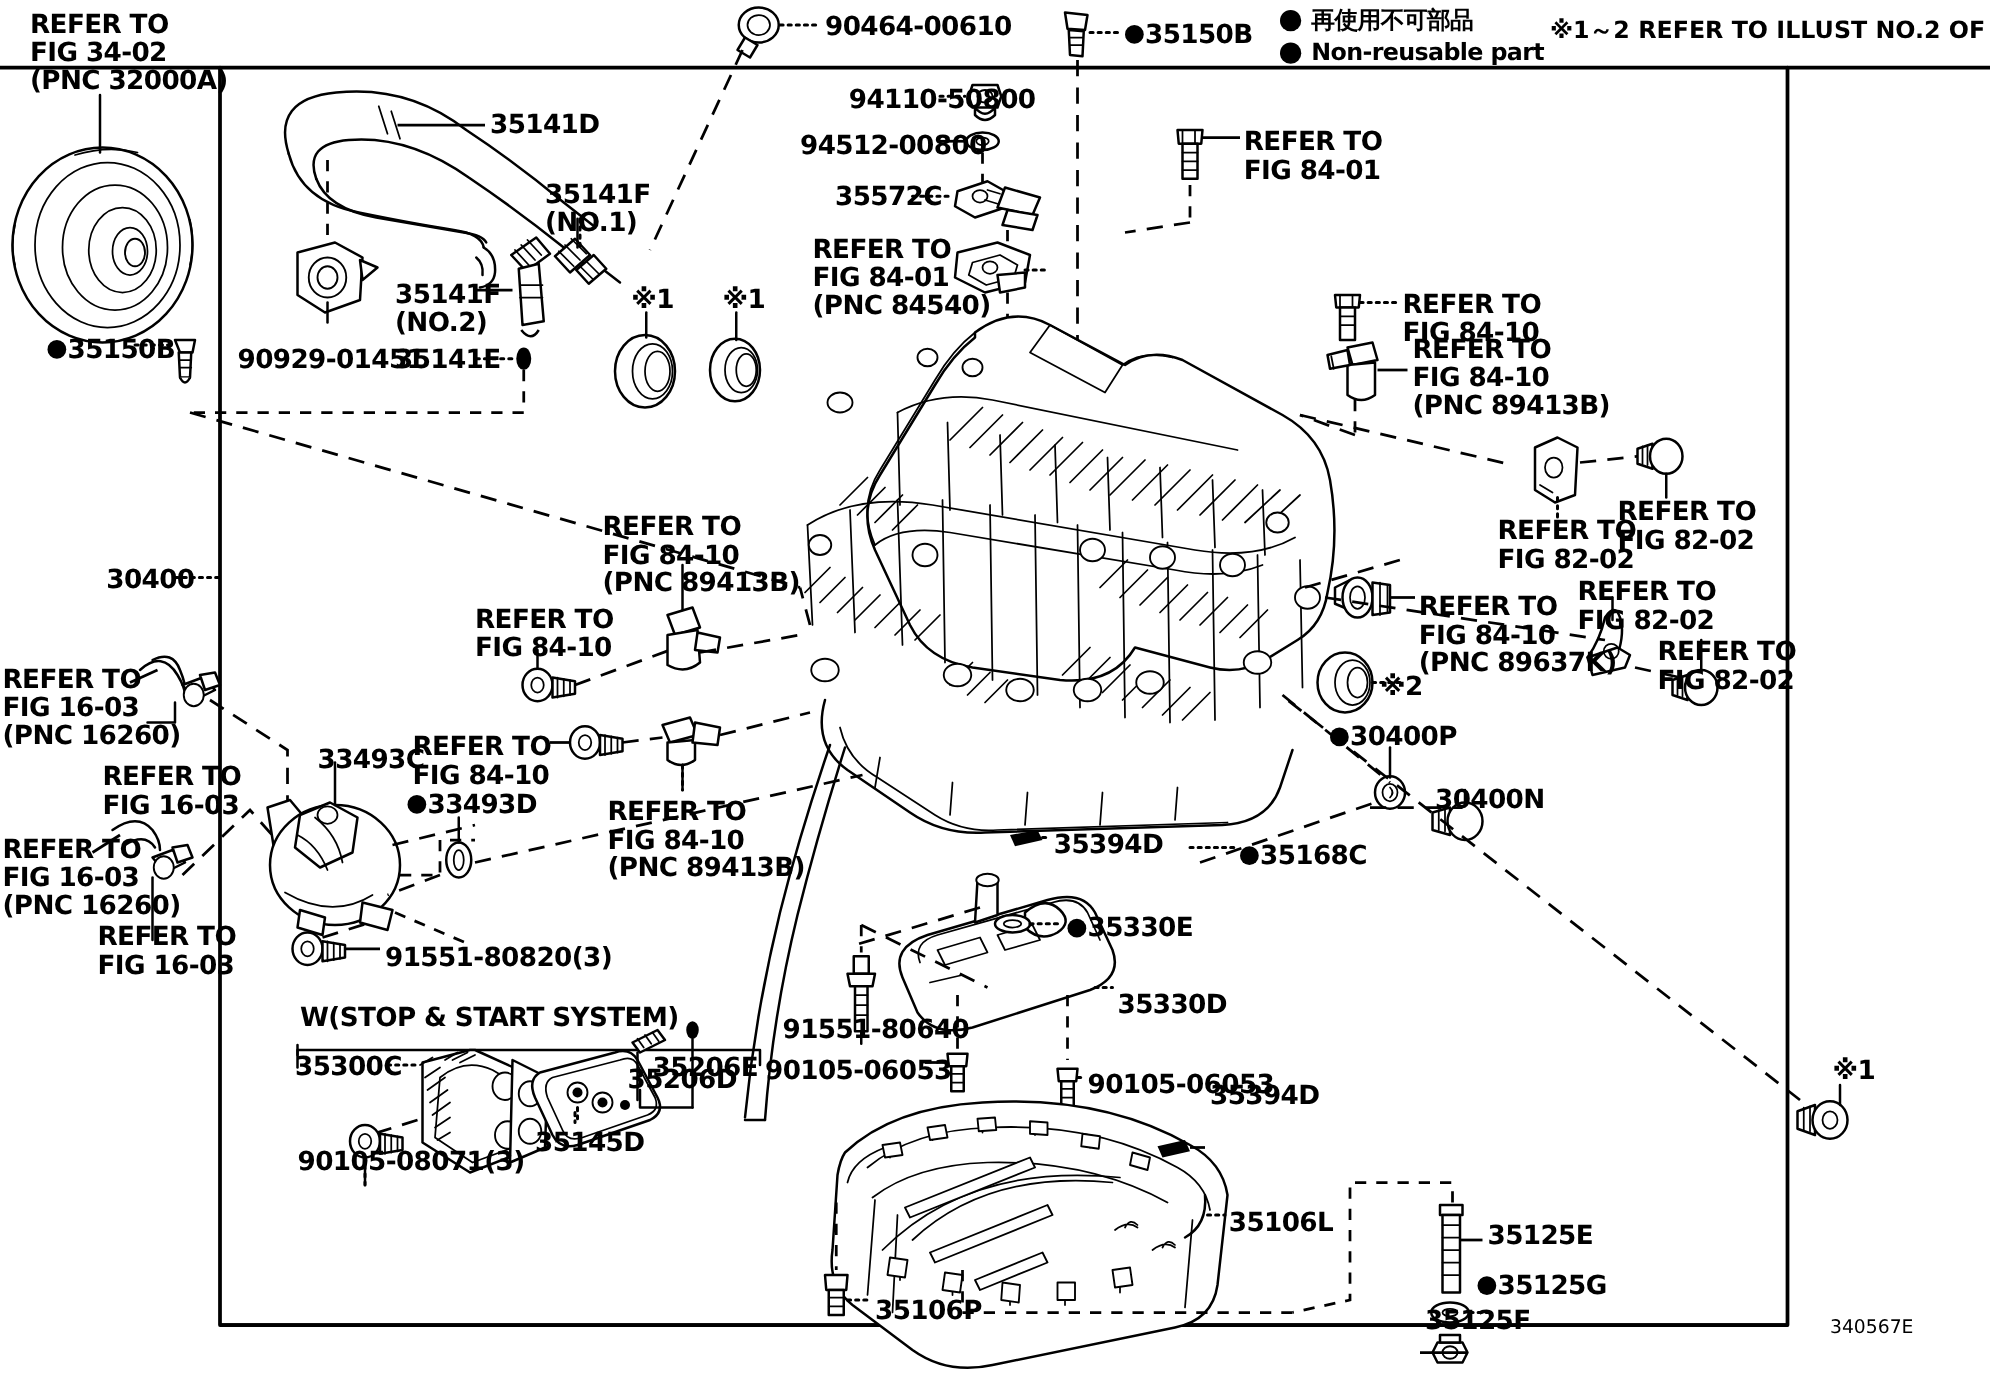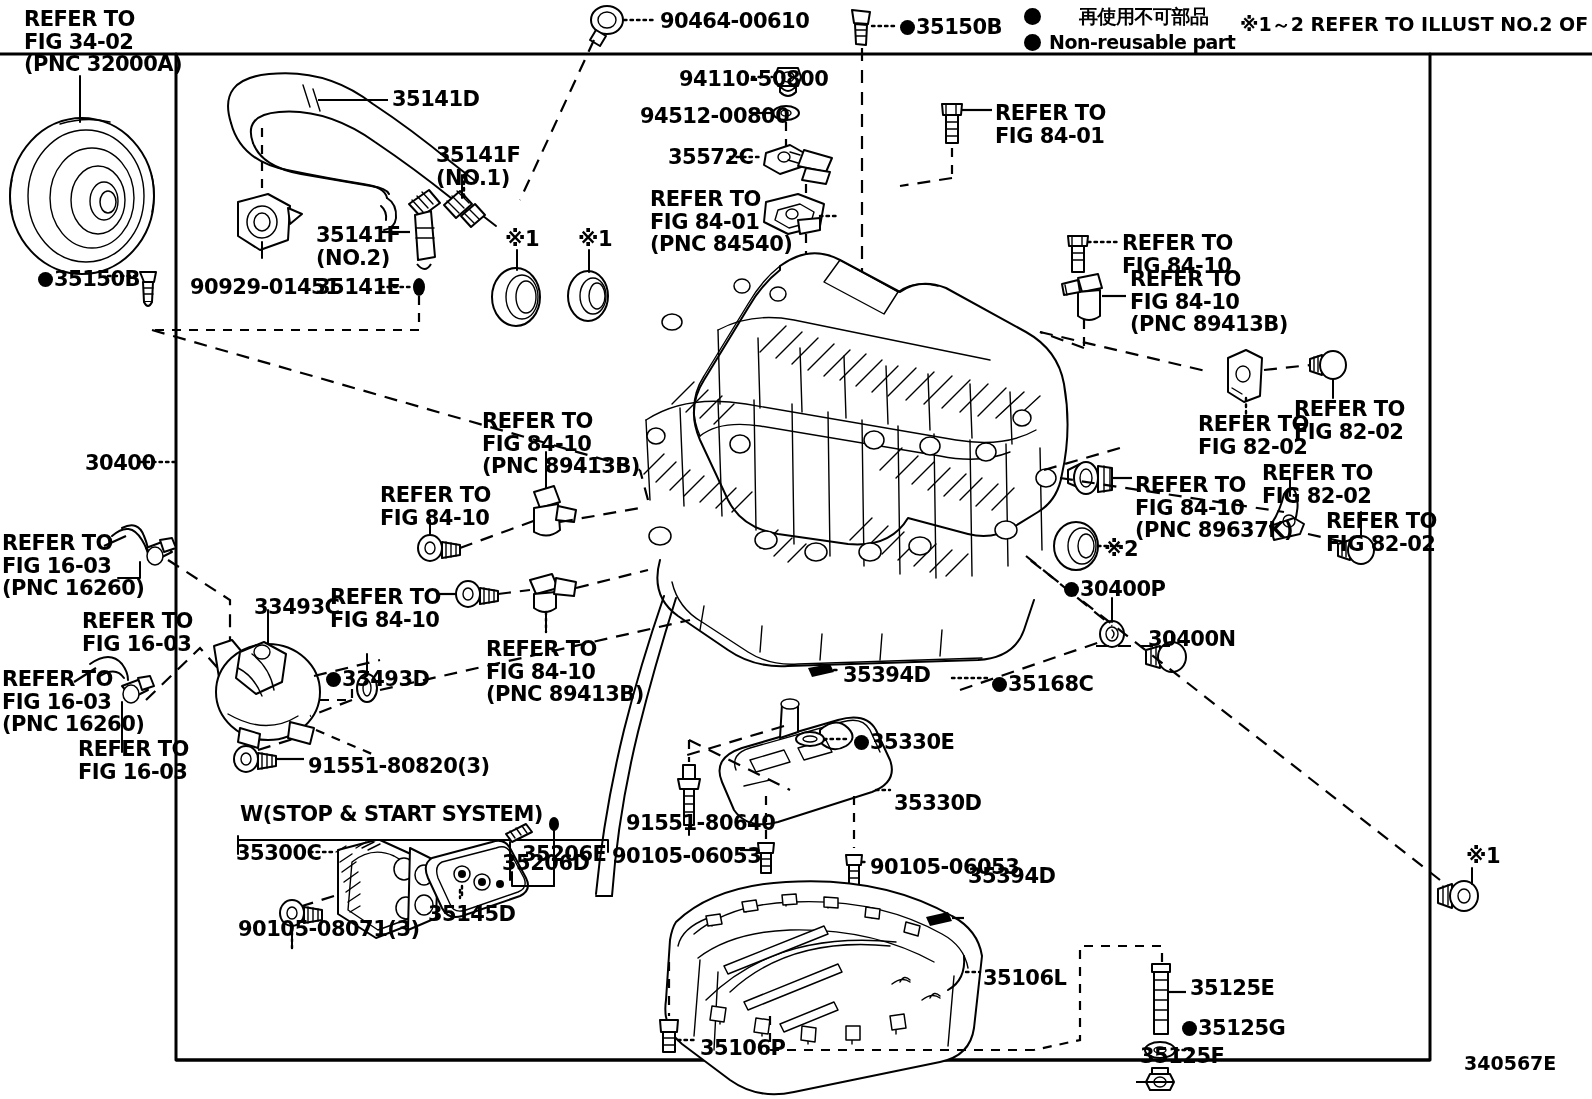--- a/index.html
+++ b/index.html
@@ -39,22 +39,22 @@
 
   
   #art{position:absolute;left:0;top:0;width:1592px;height:1099px;}
   #art *{vector-effect:non-scaling-stroke;}
 
   .legend-row{position:absolute;display:flex;align-items:center;gap:7px;}
 
   .figno{
     position:absolute;
     font-family:"DejaVu Sans", sans-serif;
-    font-weight:700;
-    font-size:19px;
+    font-weight:400;
+    font-size:15px;
     letter-spacing:0px;
   }
 </style>
 </head>
 <body>
 
 <div id="page">
 
   <svg id="art" viewBox="0 0 1592 1099">
     <defs>
@@ -637,21 +637,21 @@
       <path class="dash" d="M1044 470 L1120 448"></path>
       <path class="dash" d="M1026 556 L1112 626"></path>
       <path class="dash" d="M1096 646 L1170 646"></path>
       <path class="dash" d="M960 690 L1100 642"></path>
       <path class="dash" d="M380 690 L690 620"></path>
     </g>
   </svg>
 
   <div class="legend-row" style="left:1024px;top:6px;">
     <span class="dot lg"></span>
-    <span class="lbl jp" style="position:static;margin-left:30px;">再使用不可部品</span>
+    <span class="lbl jp" style="position:static;">再使用不可部品</span>
   </div>
   <div class="legend-row" style="left:1024px;top:32px;">
     <span class="dot lg"></span>
     <span class="lbl" style="position:static;font-size:19px;">Non-reusable part</span>
   </div>
   <div class="lbl" style="left:1240px;top:14px;font-size:19px;letter-spacing:0;">※1～2 REFER TO ILLUST NO.2 OF 2</div>
 
   <div class="lbl" style="left:240px;top:803px;font-size:21px;">W(STOP &amp; START SYSTEM)</div>
 
   <div class="figno" style="left:1464px;top:1052px;">340567E</div>
@@ -714,21 +714,21 @@
 FIG 84-10
 (PNC 89413B)</div>
       <div class="lbl" style="left: 380px; top: 484px;">REFER TO
 FIG 84-10</div>
       <div class="lbl" style="left: 330px; top: 586px;">REFER TO
 FIG 84-10</div>
       <div class="lbl" style="left: 486px; top: 638px;">REFER TO
 FIG 84-10
 (PNC 89413B)</div>
       <div class="lbl" style="left: 254px; top: 596px;">33493C</div>
-      <div class="lbl" style="left: 326px; top: 632px; margin-top: 36px;"><span class="dot"></span><span>33493D</span></div>
+      <div class="lbl" style="left: 326px; top: 632px;"><span class="dot"></span><span>33493D</span></div>
       <div class="lbl" style="left: 308px; top: 755px;">91551-80820(3)</div>
       <div class="lbl" style="left: 236px; top: 842px;">35300C</div>
       <div class="lbl" style="left: 238px; top: 918px;">90105-08071(3)</div>
       <div class="lbl" style="left: 428px; top: 903px;">35145D</div>
       <div class="lbl" style="left: 522px; top: 843px;">35206E</div>
       <div class="lbl" style="left: 502px; top: 852px;">35206D</div>
       <div class="lbl" style="left: 626px; top: 812px;">91551-80640</div>
       <div class="lbl" style="left: 612px; top: 845px;">90105-06053</div>
       <div class="lbl" style="left: 870px; top: 856px;">90105-06053</div>
       <div class="lbl" style="left: 854px; top: 731px;"><span class="dot"></span><span>35330E</span></div>

